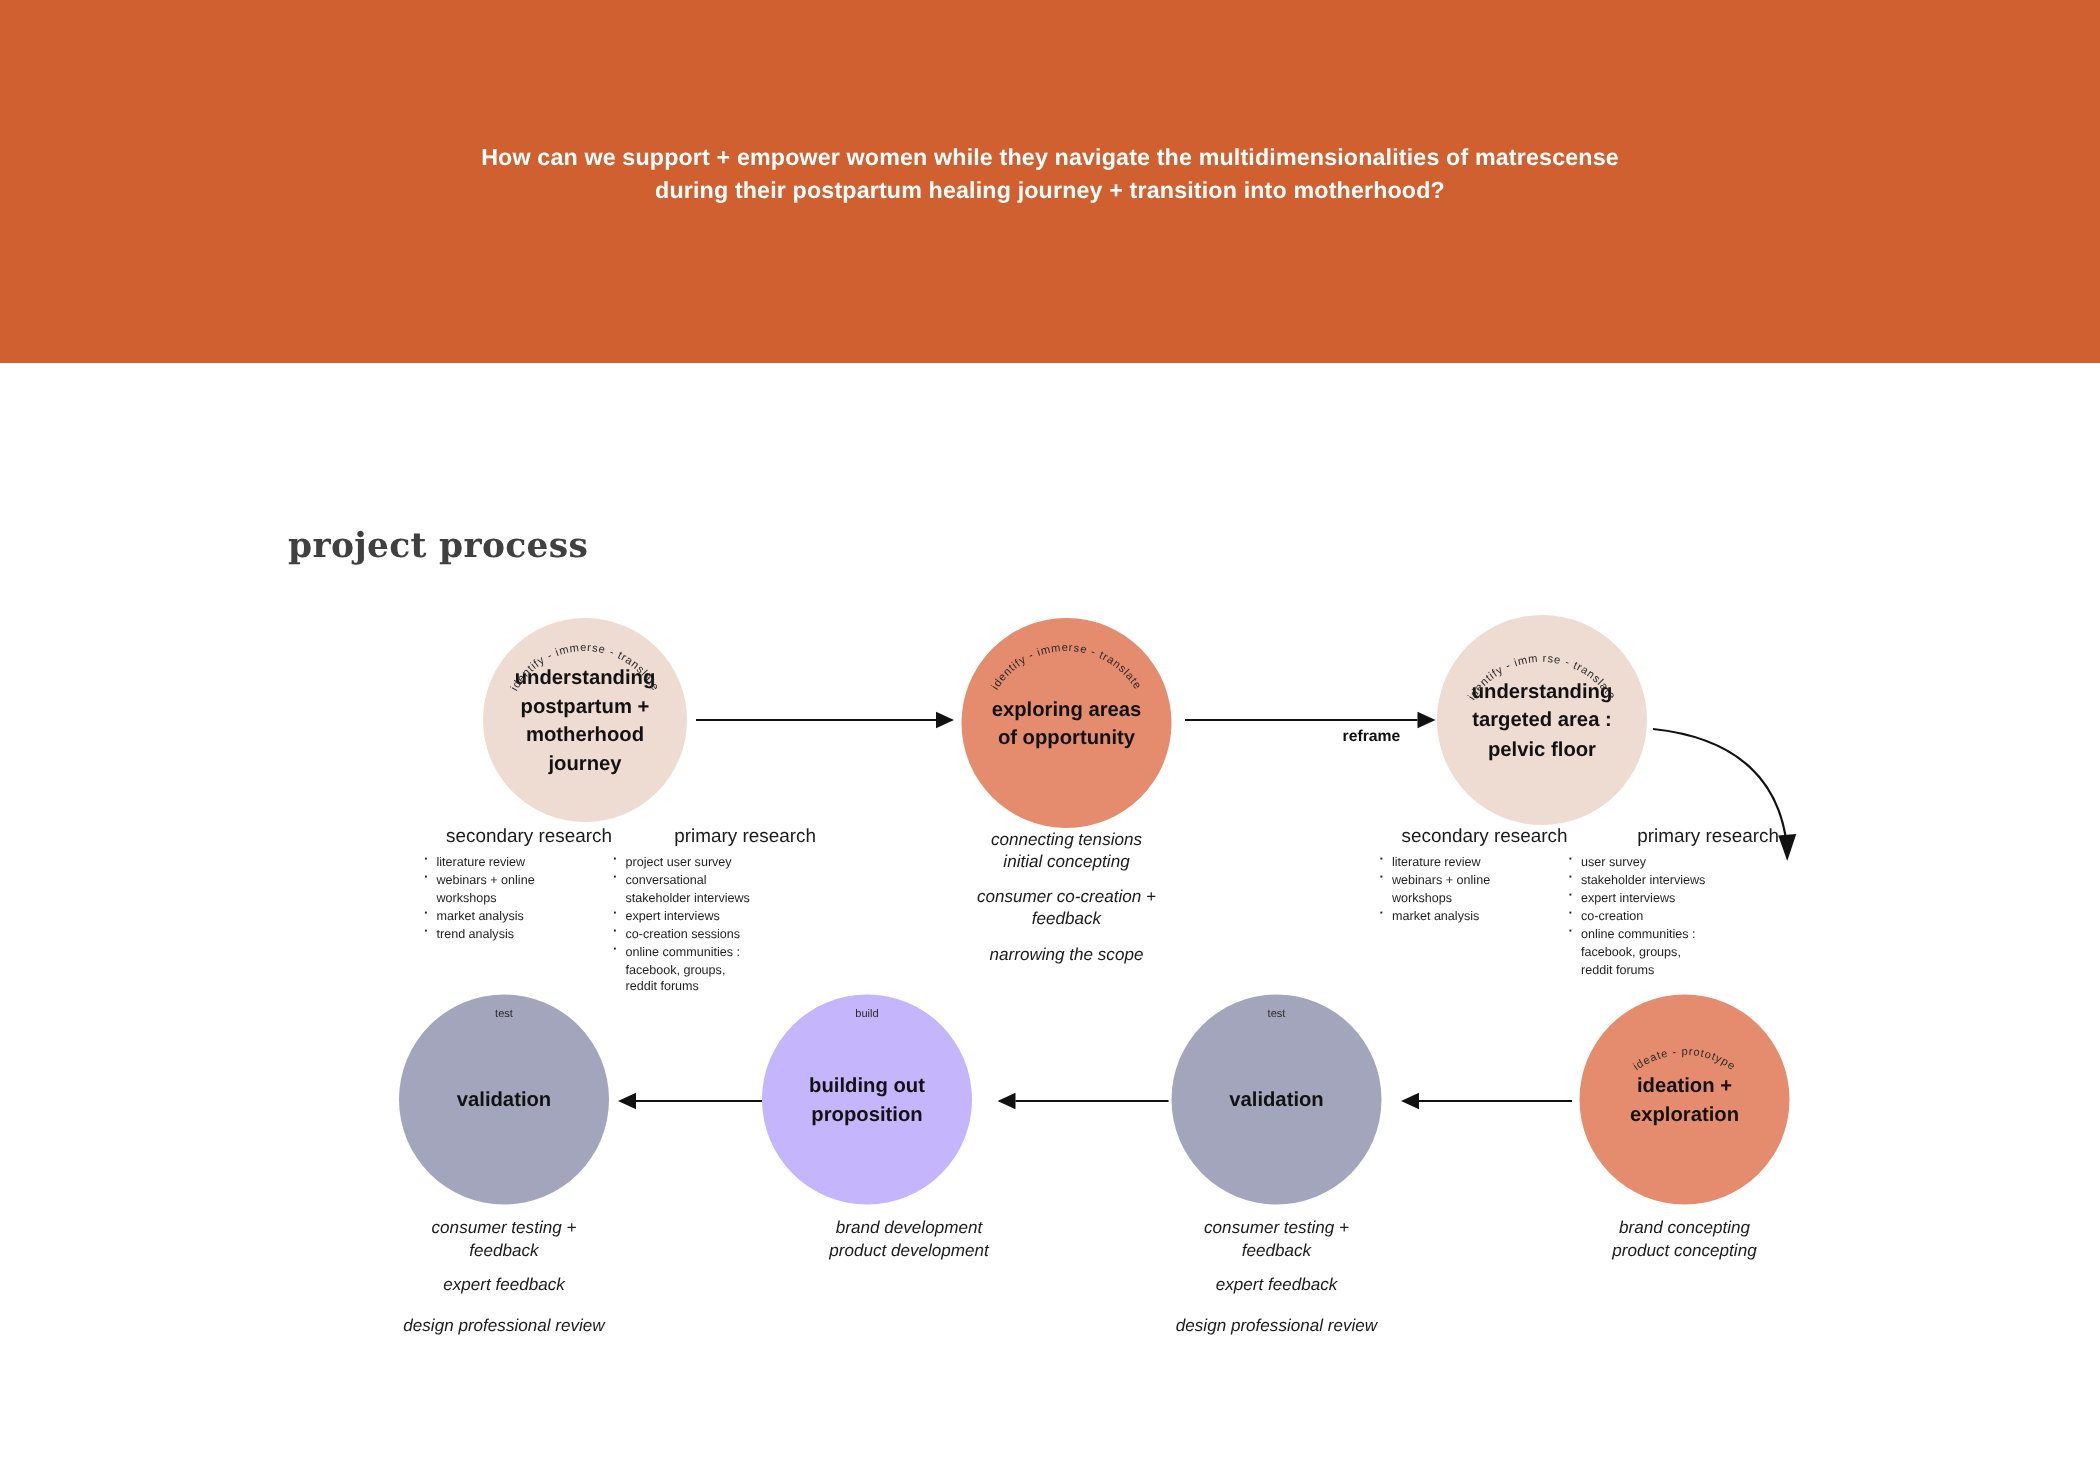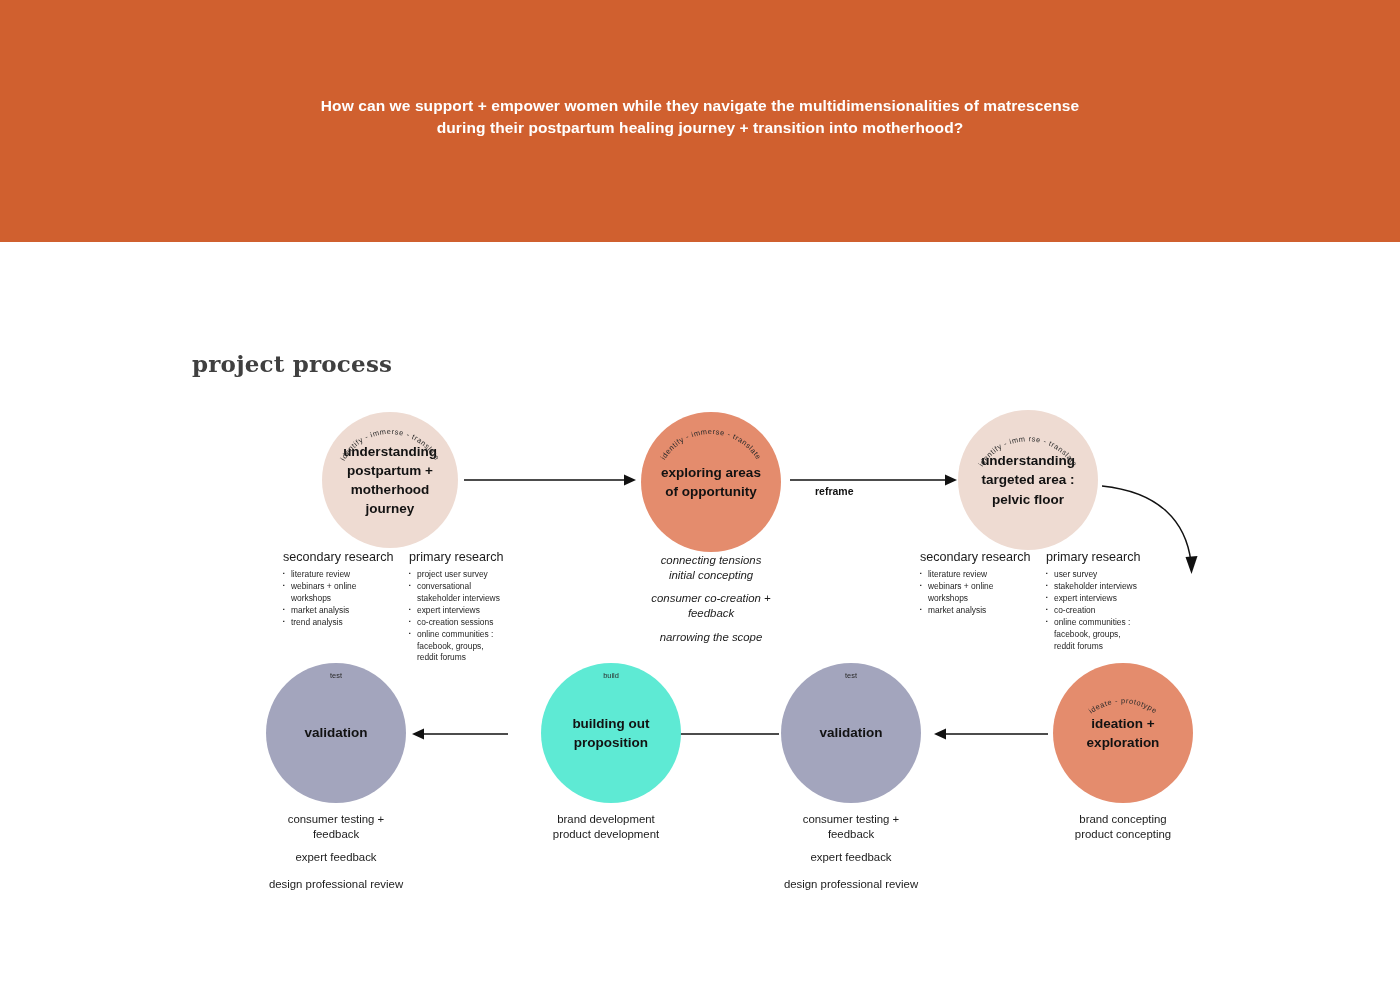--- a/index.html
+++ b/index.html
@@ -60,50 +60,50 @@
     text-align:center; font-size:7.4px; color:#2a2a2a; z-index:3;
   }
 
   
   #c1 { left:322px; top:412px; width:136px; height:136px; background:#eedbd2; }
   #c2 { left:641px; top:412px; width:140px; height:140px; background:#e48c6d; }
   #c3 { left:958px; top:410px; width:140px; height:140px; background:#eedbd2; }
   
   #c4 { left:1053px; top:663px; width:140px; height:140px; background:#e48c6d; }
   #c5 { left:781px; top:663px; width:140px; height:140px; background:#a3a5bd; }
-  #c6 { left:541px; top:663px; width:140px; height:140px; background:#5eead4; }
+  #c6 { left:508px; top:663px; width:140px; height:140px; background:#c4b5fd; }
   #c7 { left:266px; top:663px; width:140px; height:140px; background:#a3a5bd; }
 
   
   .arrow-svg { position:absolute; pointer-events:none; }
   .reframe-label {
-    position:absolute; left:796px; top:485px;
+    position:absolute; left:876px; top:485px;
     font-size:10.5px; font-weight:bold; color:#111;padding-left:19px;
   }
 
   
   .res-block { position:absolute; }
-  .res-head { font-size:12.6px; color:#1b1b1b; margin-bottom:5px; }
+  .res-head { font-size:12.6px; color:#1b1b1b; margin-bottom:5px;text-align:right; }
   .res-list { list-style:none; }
   .res-list li {
     font-size:8.4px; color:#1f1f1f; line-height:1.42;
     padding-left:8px; position:relative; white-space:pre-line;
   }
   .res-list li::before {
     content:"\25AA"; position:absolute; left:0; top:0px; font-size:5.2px; line-height:1.9; color:#1f1f1f;
   }
 
   .center-lines { position:absolute; text-align:center;font-style:italic; }
   .center-lines div { font-size:11.4px; color:#1b1b1b; line-height:1.33; }
 
   .bottom-block { position:absolute; }
   .bottom-block .ln { font-size:11.4px; color:#1b1b1b; line-height:1.33; }
   .gap-sm { margin-top:8px; }
   .gap-md { margin-top:12px; }
-  .ta-c { text-align:center; }
+  .ta-c { text-align:center;font-style:italic; }
 </style>
 </head>
 <body>
 
 <div class="page">
 
   <div class="header-band">
     <div class="header-question">
       <span>How can we support + empower women while they navigate the multidimensionalities of matrescense</span><br>
       <span>during their postpartum healing journey + transition into motherhood?</span>

